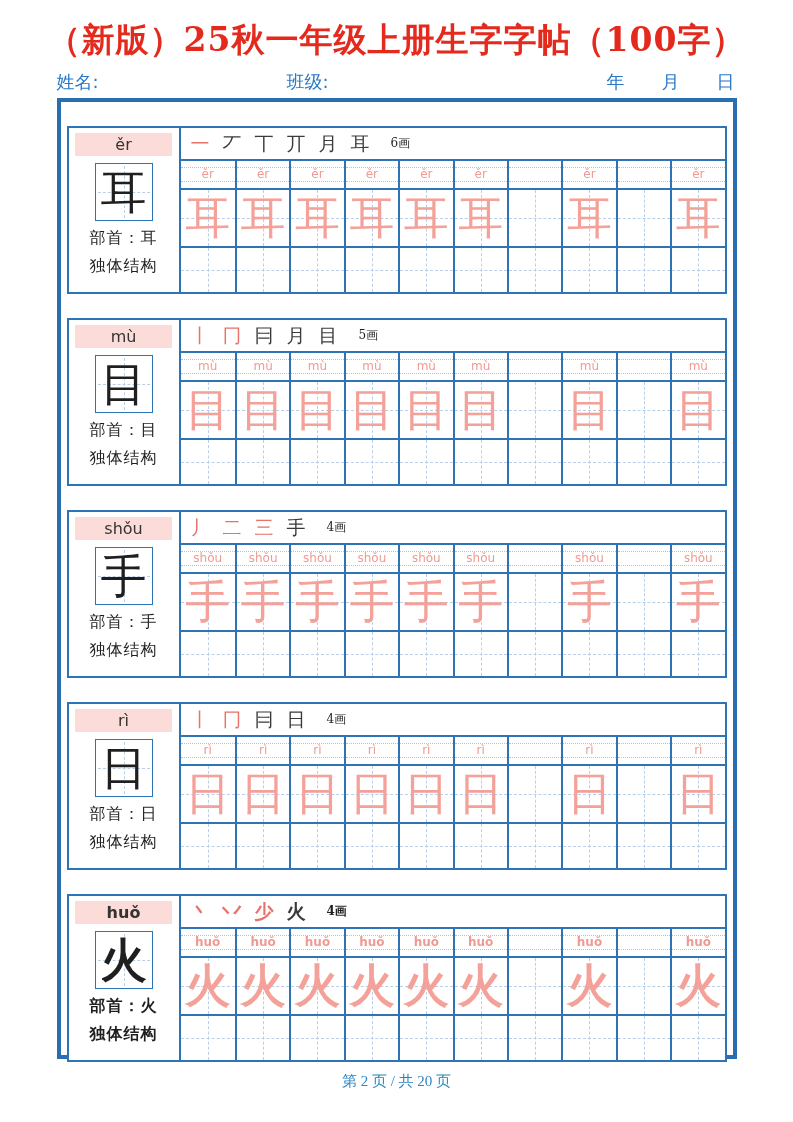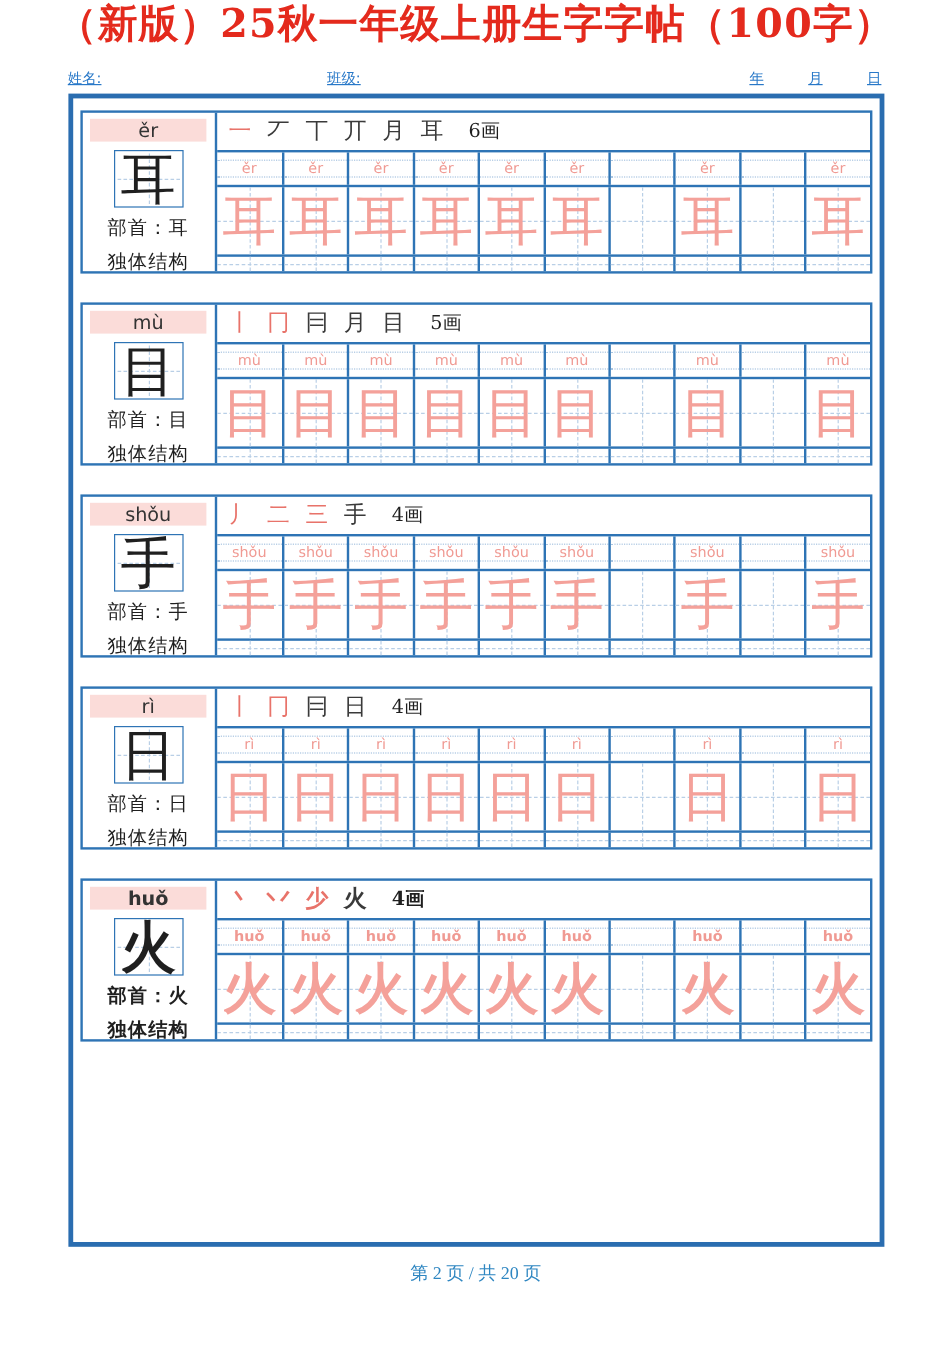--- a/index.html
+++ b/index.html
@@ -3,48 +3,48 @@
 <meta charset="utf-8">
 <style>
   :root{
     --blue:#2e74b5; --frame-blue:#2a6db0; --hdr-blue:#2878c8; --footer-blue:#2e86c1;
     --dash:#b9cfe6; --dot:#a8c4e0; --pink:#f4a19a; --pink-pinyin:#f09a93;
     --band:#fbdcd9; --red:#e42a1d; --ink:#1f1f1f; --stroke-red:#e8736a; --stroke-ink:#3a3a3a;
   }
   html,body{margin:0;padding:0;}
   body{width:793px;height:1122px;background:#fff;position:relative;overflow:hidden;
        font-family:"DejaVu Serif", serif;}
-  .title{ text-align:center; padding-top:0; font-size:33px; font-weight:bold;
+  .title{ text-align:center; padding-top:20px; font-size:33px; font-weight:bold;
           color:var(--red); letter-spacing:1px; line-height:1.2;}
   .header-row{ width:680px; margin:9px auto 0; display:flex; align-items:flex-end;
-          font-family:"DejaVu Sans", sans-serif; font-size:12px; color:var(--hdr-blue); height:25px;text-decoration:underline;}
+          font-family:"DejaVu Sans", sans-serif; font-size:18px; color:var(--hdr-blue); height:25px;}
   .hdr-class{ margin-left:188px;margin-top:36px; }
   .hdr-date{ margin-left:auto; display:flex; gap:37px; padding-right:2px;}
   .page-frame{ width:672px; height:947px; border:4px solid var(--frame-blue);
           margin:4px auto 0; padding-top:6px; box-sizing:content-box;}
-  .section-card{ width:660px; height:136px; box-sizing:border-box; border:2px solid var(--blue);
-          margin:4px auto 24px; display:flex; background:#fff;}
+  .section-card{ width:660px; height:168px; box-sizing:border-box; border:2px solid var(--blue);
+          margin:18px auto 24px; display:flex; background:#fff;}
   .section-card:last-child{ margin-bottom:0;font-weight:bold;}
   .left-panel{ width:110px; box-sizing:border-box; display:flex; flex-direction:column; align-items:center;}
   .pinyin-band{ margin-top:5px; width:97px; height:23px; background:var(--band); color:#333;
           font-family:"DejaVu Sans", sans-serif; font-size:16px;
           display:flex; align-items:center; justify-content:center;}
   .hanzi-box{ position:relative; width:56px; height:56px; border:1px solid var(--blue); margin-top:7px;
           display:flex; align-items:center; justify-content:center;
           font-size:46px; color:var(--ink); line-height:1;}
   .hanzi-box::before{ content:""; position:absolute; left:50%; top:2px; bottom:2px; border-left:1px dashed var(--dash);}
   .hanzi-box::after{ content:""; position:absolute; top:50%; left:2px; right:2px; border-top:1px dashed var(--dash);}
   .hanzi-box span{ position:relative; z-index:1;}
   .radical-label,.structure-label{ font-size:16px; color:var(--ink); margin-top:7px; letter-spacing:1px;}
   .grid{ flex:1; border-left:2px solid var(--blue); display:flex; flex-direction:column; min-width:0;}
   .stroke-row{ height:31px; border-bottom:2px solid var(--blue); display:flex; align-items:center;
           padding-left:10px;}
   .stroke-step{ font-size:19px; color:var(--stroke-ink); margin-right:13px; line-height:1;}
   .stroke-step.red{ color:var(--stroke-red);}
-  .stroke-count{ font-size:16px; color:var(--ink); margin-left:8px;}
+  .stroke-count{ font-size:12px; color:var(--ink); margin-left:8px;}
   .row{ display:grid; grid-template-columns:repeat(10,1fr);}
   .cell{ position:relative; min-width:0;}
   .cell + .cell{ border-left:2px solid var(--blue);}
   .pinyin-row{ height:27px; border-bottom:2px solid var(--blue);}
   .pinyin-cell::before{ content:""; position:absolute; left:0; right:0; top:6px; border-top:1px dotted var(--dot);}
   .pinyin-cell::after{ content:""; position:absolute; left:0; right:0; bottom:6px; border-top:1px dotted var(--dot);}
   .trace-pinyin{ position:relative; z-index:1; display:block; text-align:center; line-height:27px;
           font-family:"DejaVu Sans", sans-serif; font-size:12px; color:var(--pink-pinyin);}
   .char-row{ height:56px; border-bottom:2px solid var(--blue);}
   .square::before{ content:""; position:absolute; left:50%; top:0; bottom:0; border-left:1px dashed var(--dash);}

